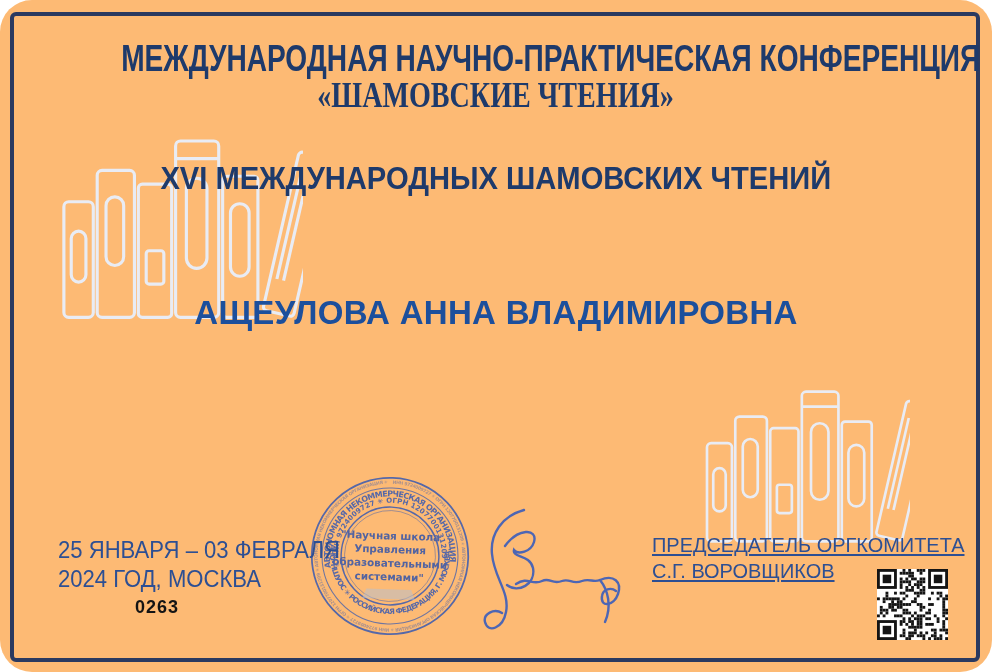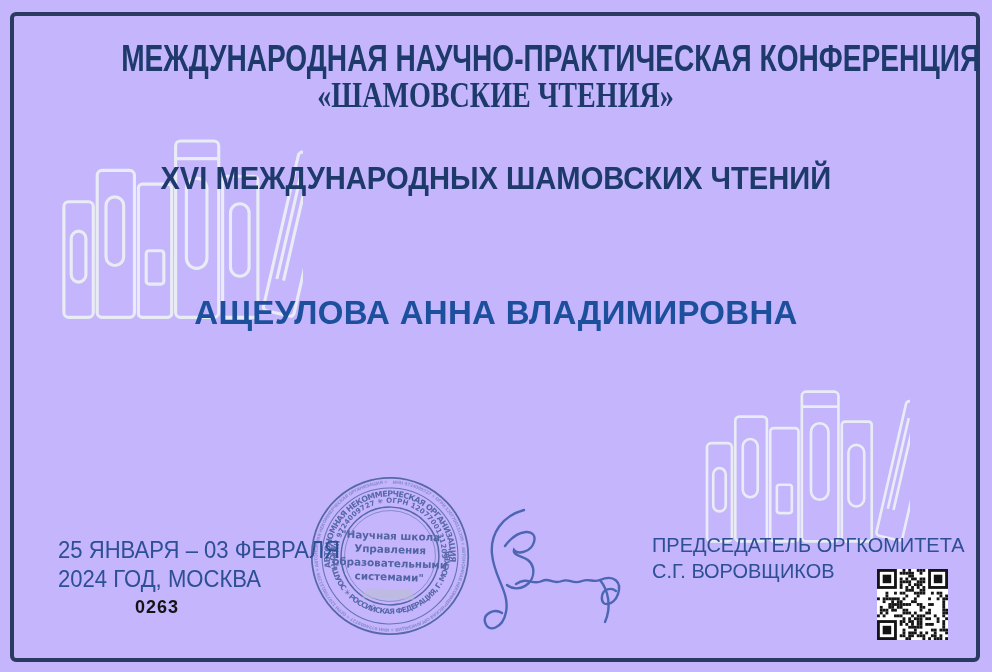--- a/index.html
+++ b/index.html
@@ -1,37 +1,37 @@
 <!DOCTYPE html>
 <html><head>
 <meta charset="utf-8">
 <style>
   html,body{margin:0;padding:0;background:#ffffff;width:992px;height:672px;overflow:hidden;}
-  #page{position:relative;width:992px;height:672px;background:#c4b5fd;
-        font-family:"Liberation Sans", sans-serif;}
+  #page{position:relative;width:992px;height:672px;background:#fdba74;
+        font-family:"Liberation Sans", sans-serif;border-radius:32px;}
   .border-frame{position:absolute;left:10px;top:12px;right:12px;bottom:10px;
         border:4px solid #2b3a60;border-radius:6px;pointer-events:none;}
   .watermark{position:absolute;color:#e9ecf4;z-index:0;}
   .wm-left{left:58px;top:92px;width:245px;}
   .wm-right{left:702px;top:350px;width:208px;}
   .txt{position:absolute;left:0;width:100%;text-align:center;color:#1e3a6b;z-index:2;}
   .cond{display:inline-block;transform:scaleX(0.78);transform-origin:center;white-space:nowrap;}
   .cond94{display:inline-block;transform:scaleX(0.94);transform-origin:center;white-space:nowrap;}
   .hline1{top:38px;font-size:36px;font-weight:bold;}
   .hline2{top:74px;font-size:36px;font-weight:bold;font-family:Liberation Serif, serif;}
   .title{top:110px;font-size:42px;font-weight:bold;letter-spacing:0.5px;}
   .subtitle{top:161px;font-size:31px;font-weight:bold;}
   .name{top:294px;font-size:33px;font-weight:bold;color:#1c4f9c;letter-spacing:0.3px;}
   .date-block{position:absolute;left:58px;top:536px;color:#2d4f93;font-size:24px;
         line-height:1.2;font-weight:normal;z-index:2;}
   .date-line{display:block;transform:scaleX(0.92);transform-origin:left;white-space:nowrap;}
   .cert-number{position:absolute;left:135px;top:597px;color:#141414;font-size:18px;
         font-weight:bold;letter-spacing:1px;z-index:2;}
   .chairman-block{position:absolute;left:652px;top:532px;color:#2d4f93;font-size:21px;
-        line-height:1.22;z-index:2;}
+        line-height:1.22;z-index:2;text-decoration:underline;}
   .chair-line{display:block;transform:scaleX(0.95);transform-origin:left;white-space:nowrap;}
   .stamp-wrap{position:absolute;left:302px;top:466px;width:176px;height:180px;z-index:1;
         transform:rotate(2deg);}
   .sig-wrap{position:absolute;left:472px;top:492px;width:175px;height:152px;z-index:1;}
   .qr-wrap{position:absolute;left:877px;top:569px;width:71px;height:71px;z-index:2;}
   svg{display:block;width:100%;height:100%;}
 </style>
 </head>
 <body>
 

